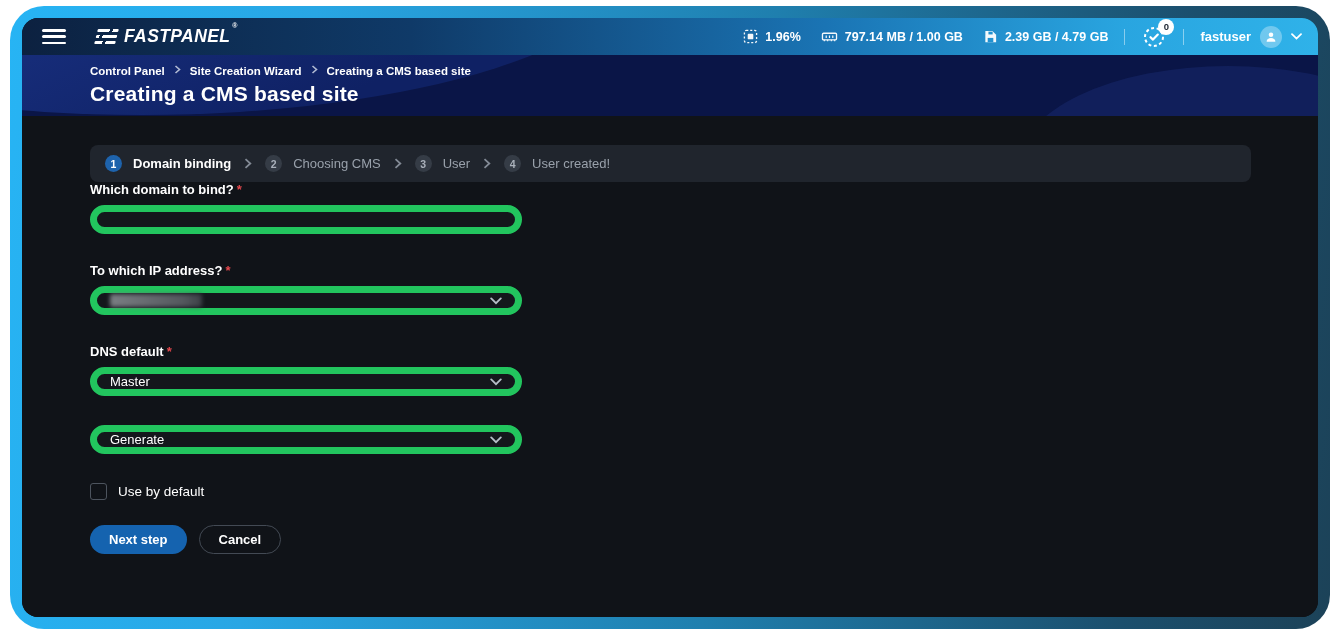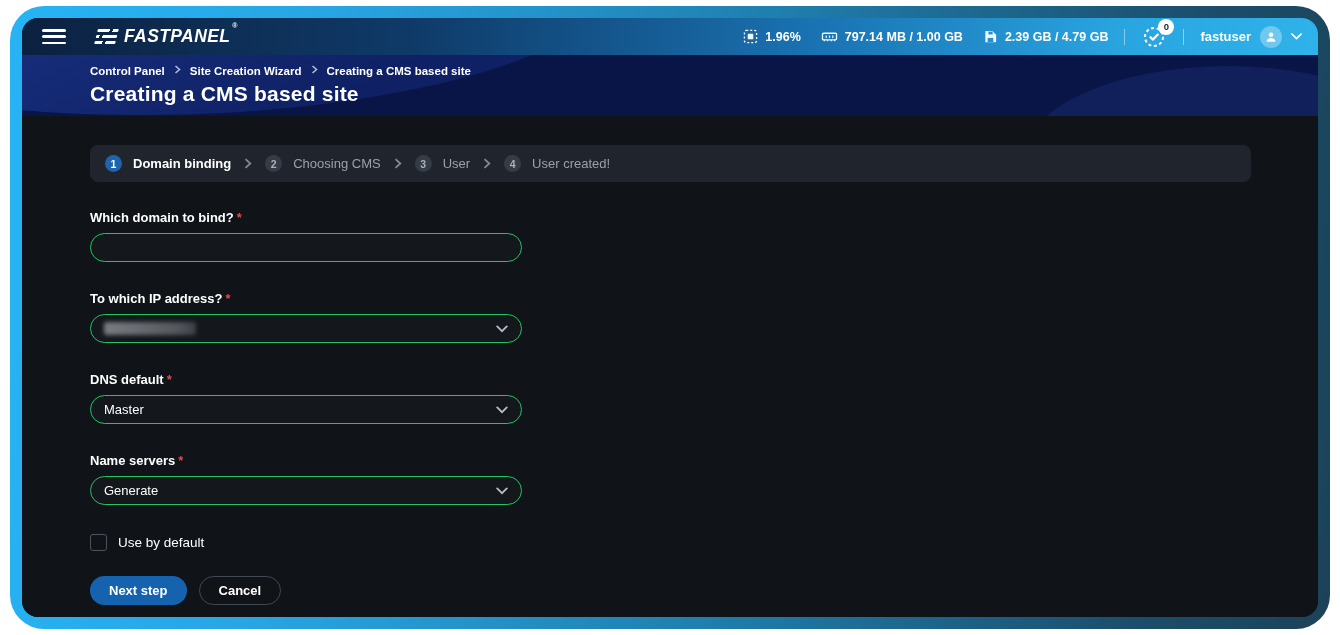--- a/index.html
+++ b/index.html
@@ -92,27 +92,27 @@
     display:flex; align-items:center; justify-content:center;
     font-size:10.5px; font-weight:700;
   }
   .step.active .step-num { background:#1e63ac; color:#fff; }
   .step.inactive .step-num { background:#353c46; color:#aab1bb; }
   .step-label { font-size:13px; }
   .step.active .step-label { color:#ffffff; font-weight:700; }
   .step.inactive .step-label { color:#99a1ab; font-weight:400; }
   .step-sep { margin:0 13px; display:flex; align-items:center; color:#828a95; }
 
-  .form { margin-top:28px; }
+  .form { }
   .field { margin-bottom:29px; width:432px; }
   .field-label { font-size:13px; font-weight:700; color:#fff; margin-bottom:8px; }
   .req { color:#e5484d; margin-left:3px; }
   .control {
     height:29px; width:100%;
-    border:1px solid #22c55e; border-radius:15px;
+    border:7px solid #22c55e; border-radius:15px;
     background:#14171c;
     display:flex; align-items:center; justify-content:space-between;
     padding:0 13px;
     color:#fff; font-size:13px;
     cursor:pointer;
   }
   input.control { cursor:text; outline:none; justify-content:flex-start; }
   .control .chev { color:#b6bec8; display:flex; }
   .redacted {
     width:92px; height:13px; border-radius:2px;
@@ -293,23 +293,20 @@
             <span>Master</span>
             <span class="chev">
               <svg width="12" height="8" viewBox="0 0 12 8" fill="none" stroke="currentColor">
                   <path d="M1.2 1.4 L6 6.2 L10.8 1.4" stroke-width="1.8" stroke-linecap="round"></path>
                 </svg>
             </span>
           </div>
         </div>
 
         <div class="field">
-          <div class="field-label">
-            <span>Name servers</span><span class="req">*</span>
-          </div>
           <div class="control">
             <span>Generate</span>
             <span class="chev">
               <svg width="12" height="8" viewBox="0 0 12 8" fill="none" stroke="currentColor">
                   <path d="M1.2 1.4 L6 6.2 L10.8 1.4" stroke-width="1.8" stroke-linecap="round"></path>
                 </svg>
             </span>
           </div>
         </div>
 

